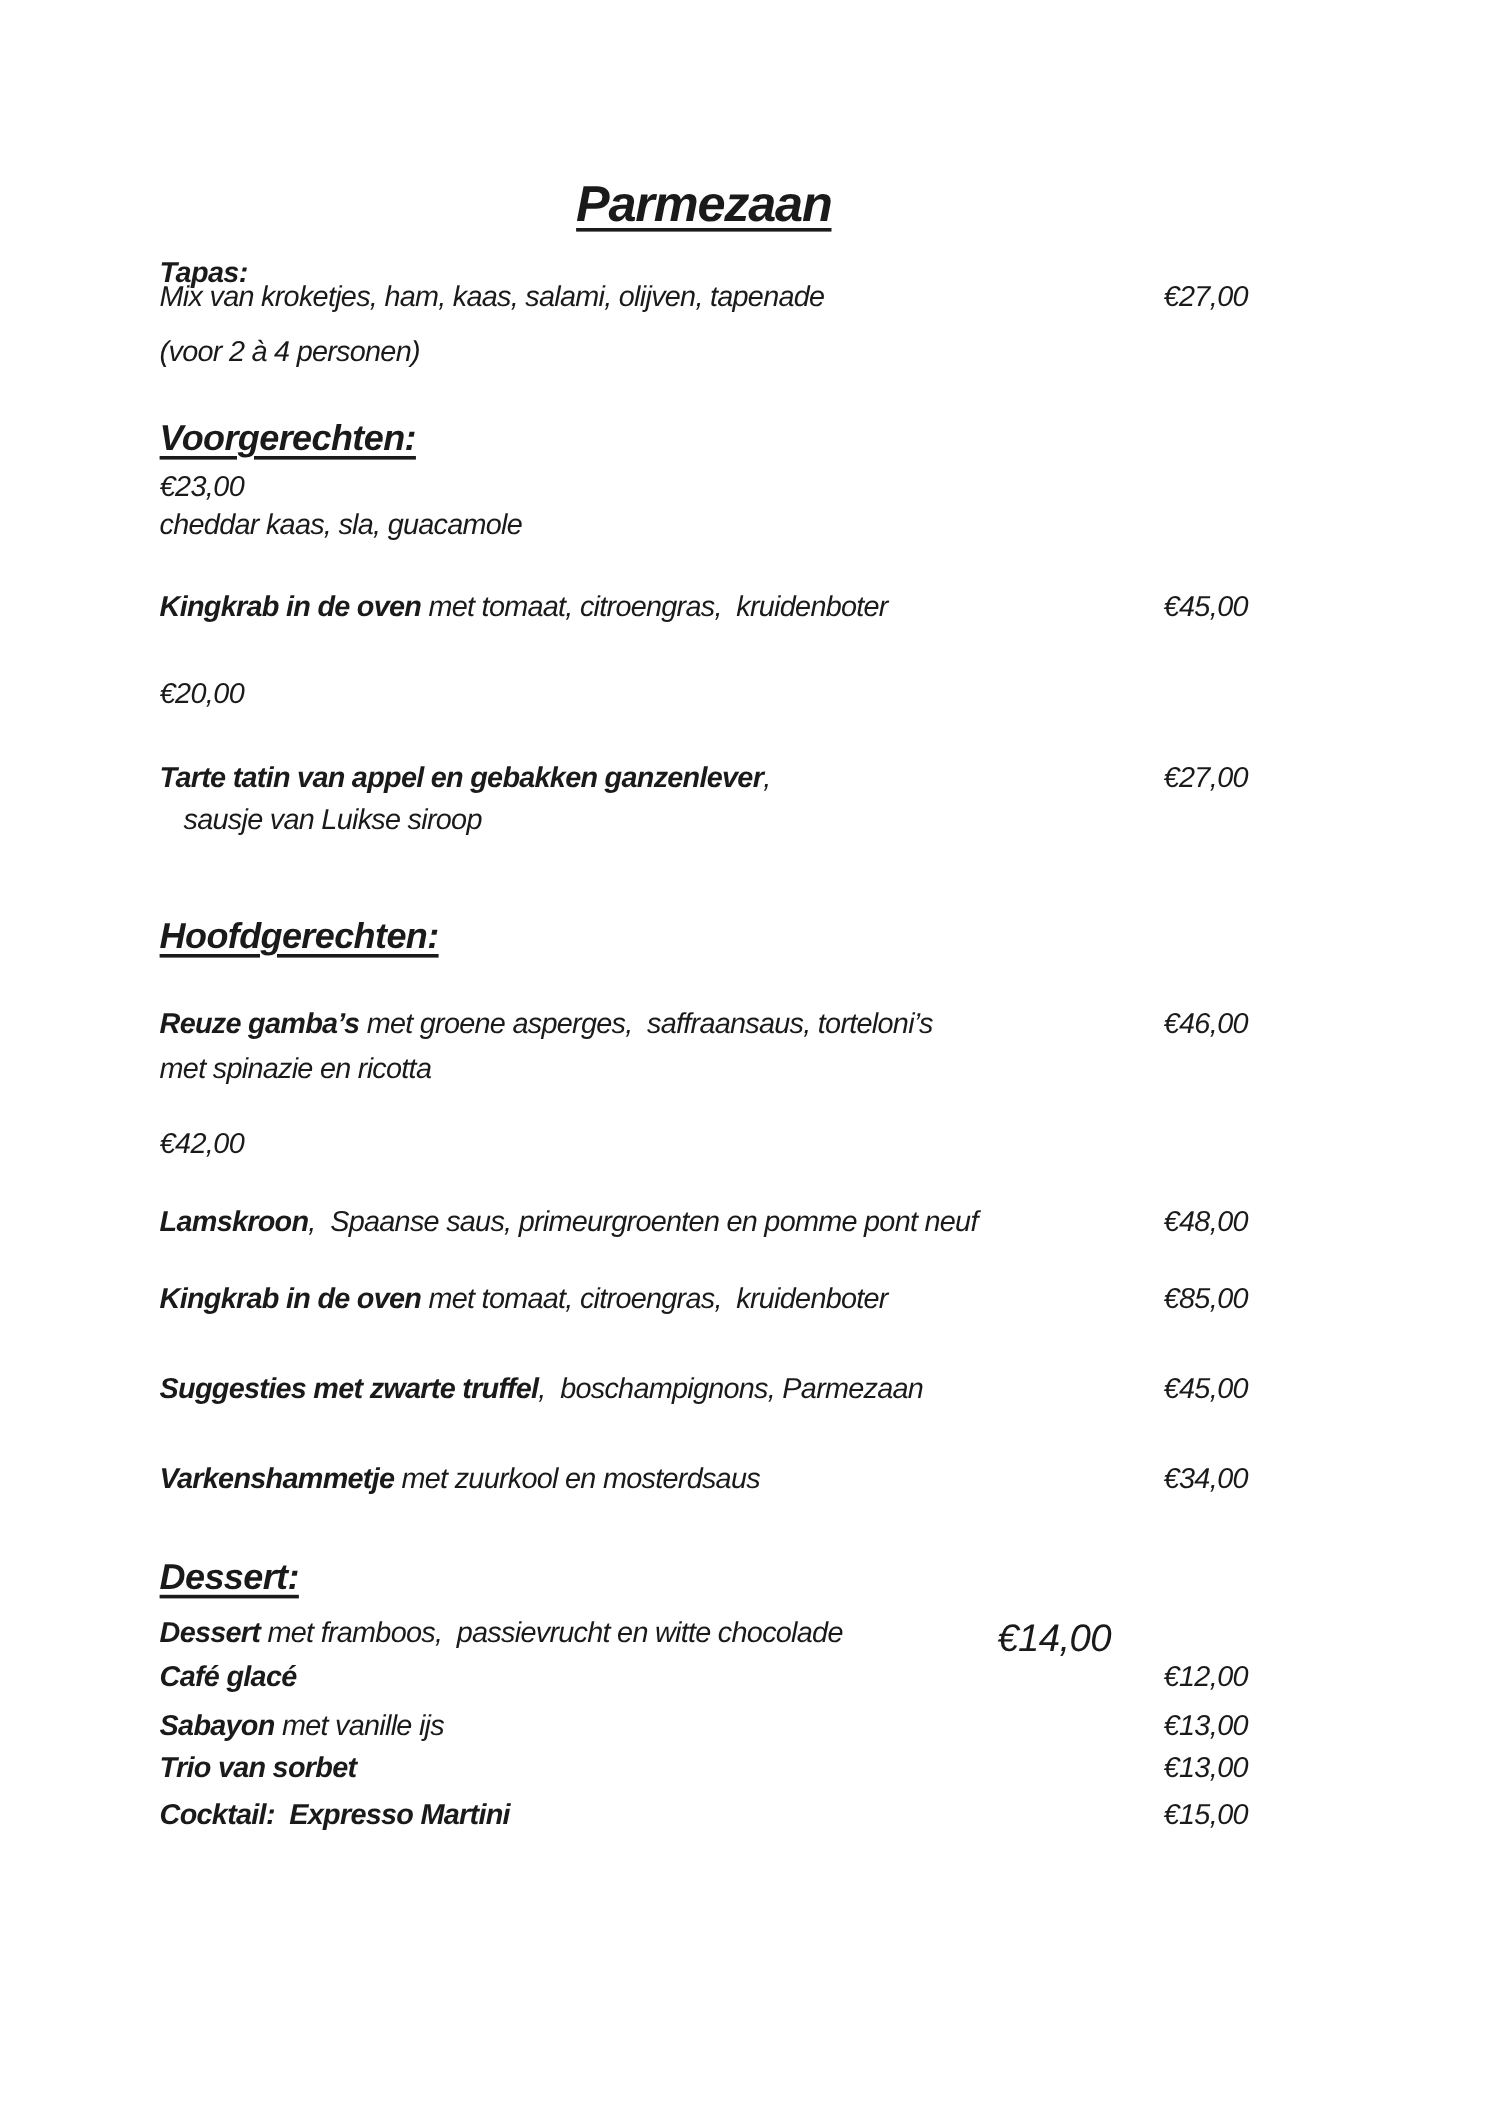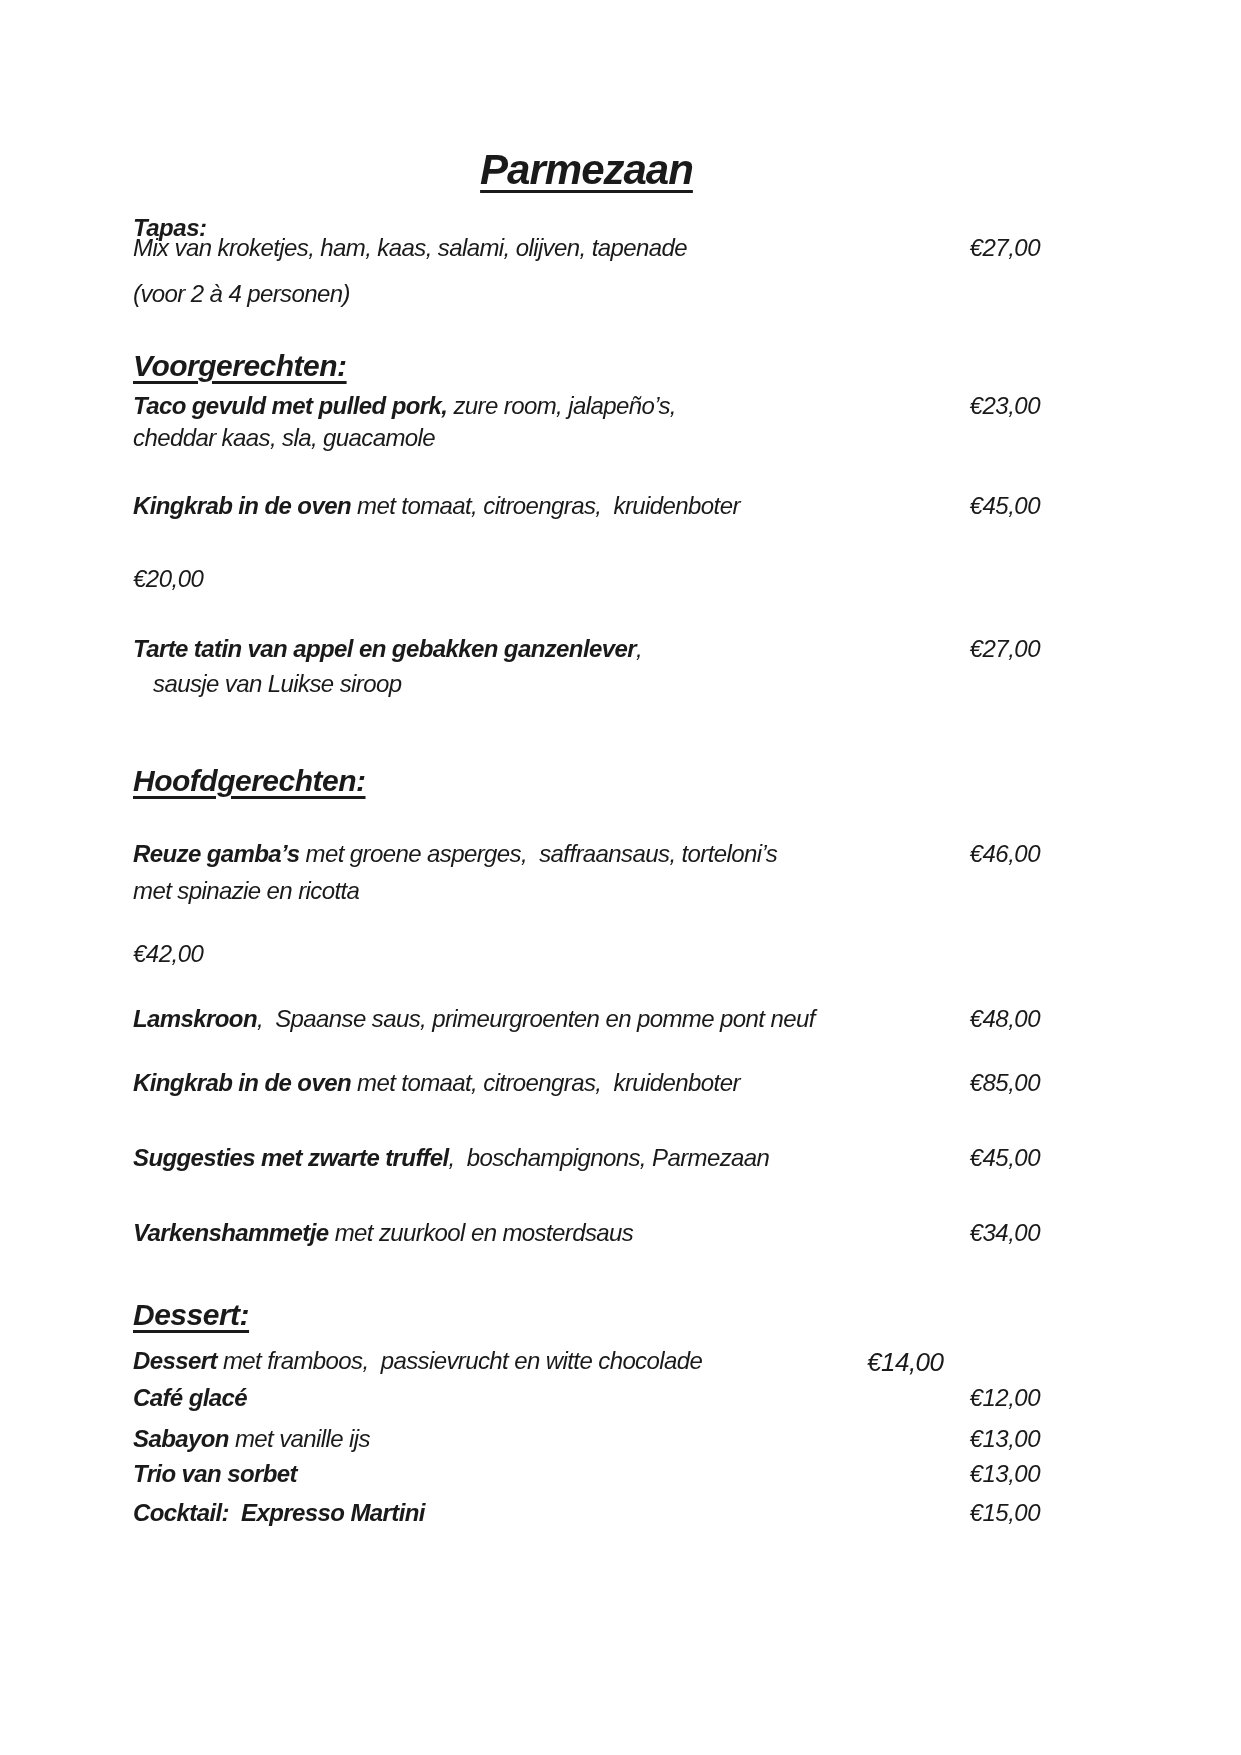--- a/index.html
+++ b/index.html
@@ -60,23 +60,23 @@
   }
   .txt b { font-weight: bold; }
   .price {
     font-size: 24px;
     letter-spacing: -0.5px;
     white-space: nowrap;
     flex: 0 0 auto;
   }
   .price-inline {
     position: absolute;
-    left: 734px;
+    left: 698px;
     top: 0;
-    font-size: 26px;
+    font-size: 32px;
     letter-spacing: -0.5px;
     white-space: nowrap;
   }
 </style>
 </head>
 <body>
 
 <div class="page">
 
   <h1 class="title">Parmezaan</h1>
@@ -90,21 +90,20 @@
   </div>
   <div class="row" style="top:280px">
     <span class="txt">(voor 2 à 4 personen)</span>
   </div>
 
   <div class="row" style="top:349px">
     <span class="heading">Voorgerechten:</span>
   </div>
 
   <div class="row" style="top:392px">
-    <span class="txt"><b>Taco gevuld met pulled pork,</b><span> zure room, jalapeño’s,</span></span>
     <span class="price">€23,00</span>
   </div>
   <div class="row" style="top:424px">
     <span class="txt">cheddar kaas, sla, guacamole</span>
   </div>
 
   <div class="row" style="top:492px">
     <span class="txt"><b>Kingkrab in de oven</b><span> met tomaat, citroengras,  kruidenboter</span></span>
     <span class="price">€45,00</span>
   </div>

